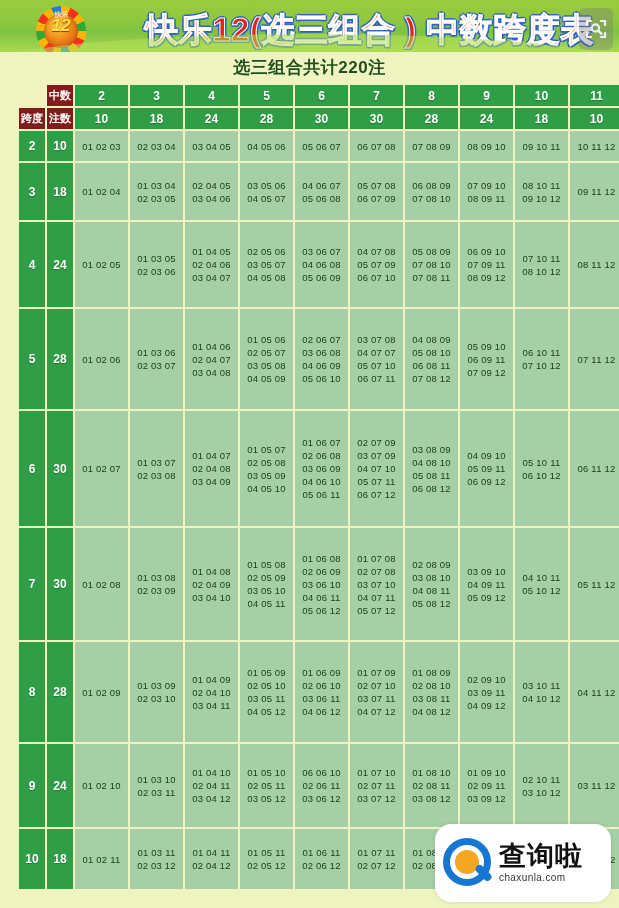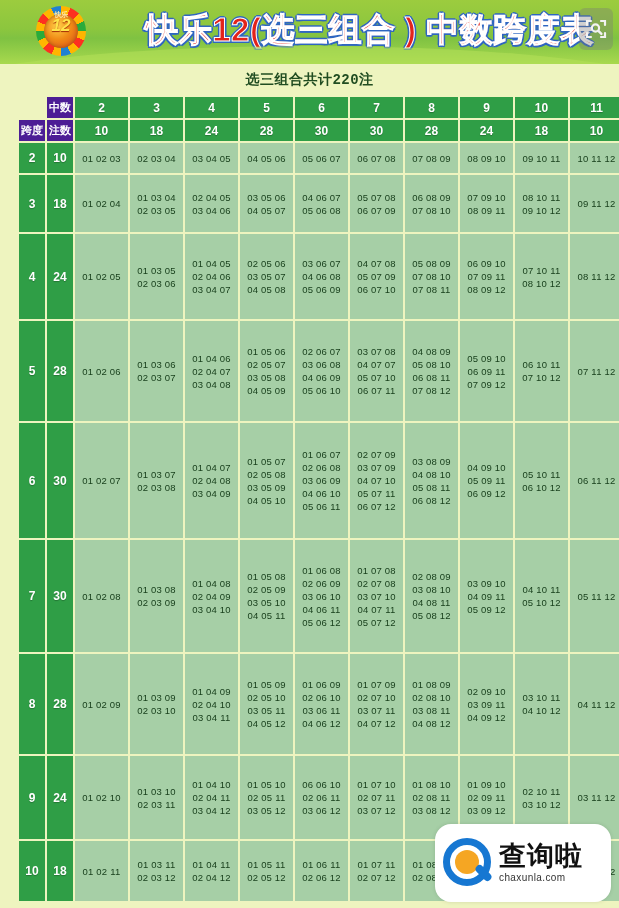--- a/index.html
+++ b/index.html
@@ -4,21 +4,21 @@
 <style>
   html,body{margin:0;padding:0;}
   body{
     width:619px;height:908px;overflow:hidden;
     font-family:"Liberation Sans","DejaVu Sans",sans-serif;
     background:#eef4bf;
     position:relative;
   }
   
   .banner{
-    position:relative;width:619px;height:64px;
+    position:relative;width:619px;height:52px;
     background:linear-gradient(180deg,#9ccc3e 0%,#8cc63e 45%,#7fc242 60%,#a8d94e 100%);
     overflow:hidden;
   }
   .banner:after{
     content:"";position:absolute;left:-10%;bottom:-28px;width:120%;height:46px;
     background:#b5e05a;border-radius:50%/100% 100% 0 0;opacity:.55;
   }
   .logo-badge{
     position:absolute;left:36px;top:6px;width:50px;height:50px;
   }
@@ -66,36 +66,36 @@
     background:rgba(120,120,120,.35);border-radius:6px;
     display:flex;align-items:center;justify-content:center;
   }
   .scan-btn svg{display:block;}
   
   .subtitle-wrap{
     width:619px;height:31px;background:#eef4bf;
     display:flex;align-items:center;justify-content:center;
   }
   .subtitle{
-    font-size:14px;color:#214d21;font-weight:bold;letter-spacing:.5px;font-family:Liberation Mono, monospace;
+    font-size:17px;color:#214d21;font-weight:bold;letter-spacing:.5px;
   }
   
   .table-wrap{position:relative;width:619px;padding:0 17px;box-sizing:border-box;}
   table.grid{
     border-collapse:separate;border-spacing:2px;width:585px;table-layout:fixed;
   }
   table.grid th,table.grid td{
     padding:0;text-align:center;vertical-align:middle;
   }
   th.hd{
     background:#2f9e46;color:#ffffff;font-size:12px;font-weight:bold;height:21px;
     text-shadow:0 1px 1px rgba(0,0,0,.25);
   }
   th.corner{background:#eef4bf;}
-  th.lbl{background:#4c1d95;color:#ffffff;font-size:11px;font-weight:bold;}
+  th.lbl{background:#7f1d1d;color:#ffffff;font-size:11px;font-weight:bold;}
   td.rowspan{
     background:#2f9e46;color:#ffffff;font-size:12px;font-weight:bold;
     text-shadow:0 1px 1px rgba(0,0,0,.25);
   }
   td.rowcount{
     background:#2f9e46;color:#ffffff;font-size:12px;font-weight:bold;
     text-shadow:0 1px 1px rgba(0,0,0,.25);
   }
   td.cell{
     background:#a6cfa6;color:#19401d;font-size:9.5px;line-height:13px;

